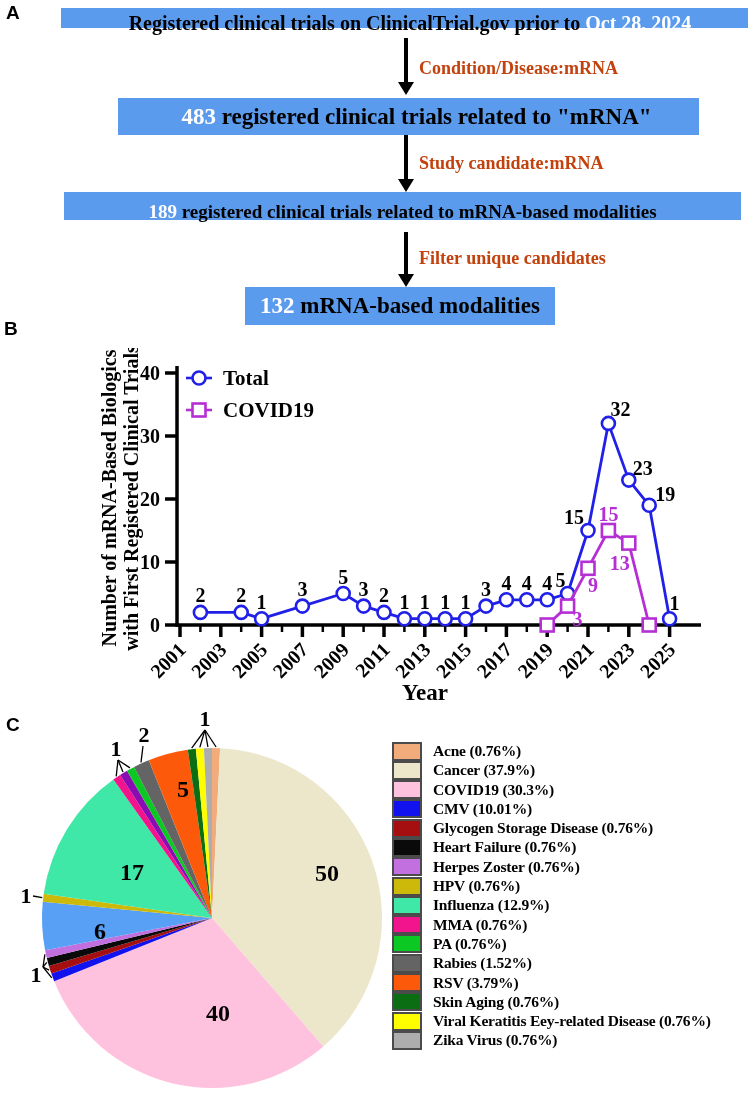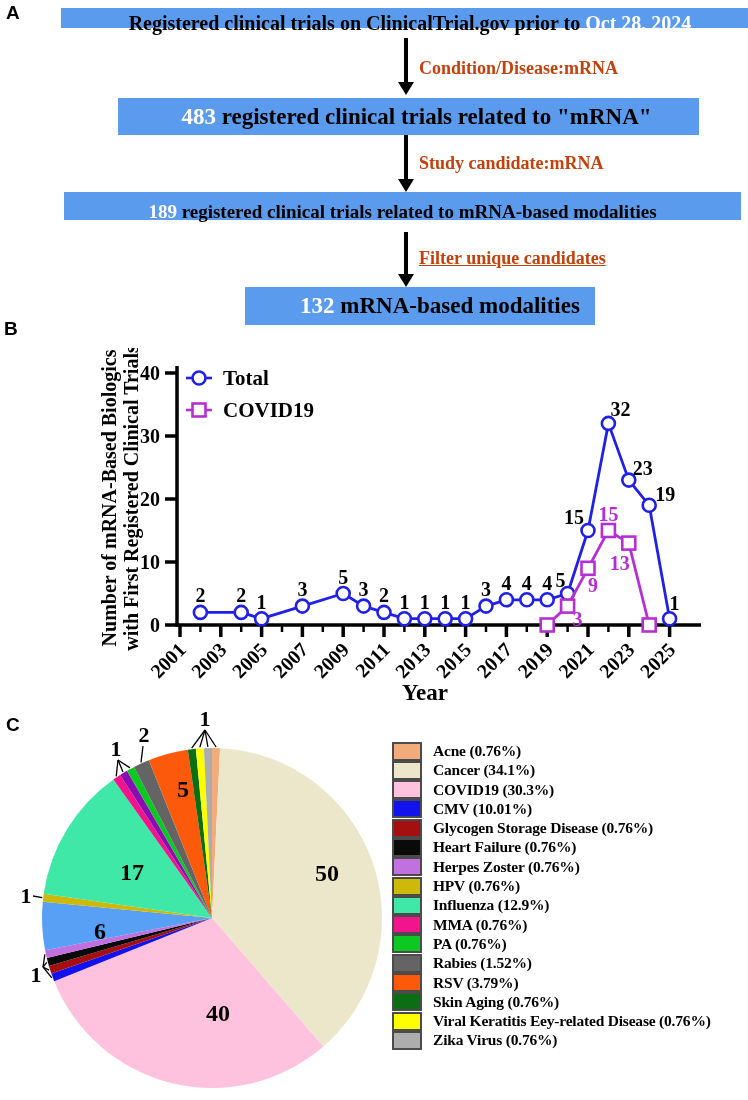--- a/index.html
+++ b/index.html
@@ -45,23 +45,23 @@
   <div class="arrow-shaft" style="left:404px;top:135px;height:44px;"></div>
   <div class="arrow-head" style="left:398px;top:179px;"></div>
   <div class="arrow-label" style="left:419px;top:153px;">Study candidate:mRNA</div>
 
   <div class="flowbox" style="left:64px;top:192px;width:677px;height:28px;line-height:40px;font-size:19px;">
     <span class="hl">189</span><span> registered clinical trials related to mRNA-based modalities</span>
   </div>
 
   <div class="arrow-shaft" style="left:404px;top:232px;height:42px;"></div>
   <div class="arrow-head" style="left:398px;top:274px;"></div>
-  <div class="arrow-label" style="left:419px;top:248px;text-decoration:underline;">Filter unique candidates</div>
-
-  <div class="flowbox" style="left:245px;top:287px;width:310px;height:38px;line-height:38px;font-size:23px;padding-left:40px;">
+  <div class="arrow-label" style="left:419px;top:248px;">Filter unique candidates</div>
+
+  <div class="flowbox" style="left:245px;top:287px;width:310px;height:38px;line-height:38px;font-size:23px;">
     <span class="hl">132</span><span> mRNA-based modalities</span>
   </div>
 
   <div class="panel-letter" style="left:4px;top:318px;">B</div>
   <svg id="line-chart-svg" width="640" height="368" viewBox="0 0 640 368">
       <line x1="77" y1="18" x2="77" y2="278.7" stroke="#000" stroke-width="3.5"></line>
       <line x1="75.3" y1="277" x2="601" y2="277" stroke="#000" stroke-width="3.5"></line>
       <line x1="65" y1="277" x2="77" y2="277" stroke="#000" stroke-width="3.5"></line>
       <text x="60" y="284" text-anchor="end" font-size="20" font-weight="bold" fill="#000">0</text>
       <line x1="65" y1="214" x2="77" y2="214" stroke="#000" stroke-width="3.5"></line>
@@ -219,21 +219,21 @@
       <line x1="205" y1="20" x2="216.1" y2="37.0" stroke="#000" stroke-width="1.3"></line>
       <text x="205" y="16" text-anchor="middle" font-size="22" font-weight="bold" fill="#000">1</text>
     </svg>
   <div id="pie-legend">
       <div class="pl-row">
         <span class="pl-swatch" style="background: rgb(242, 172, 124);"></span>
         <span class="pl-label">Acne (0.76%)</span>
       </div>
       <div class="pl-row">
         <span class="pl-swatch" style="background: rgb(236, 231, 203);"></span>
-        <span class="pl-label">Cancer (34.1%)</span>
+        <span class="pl-label">Cancer (37.9%)</span>
       </div>
       <div class="pl-row">
         <span class="pl-swatch" style="background: rgb(255, 194, 222);"></span>
         <span class="pl-label">COVID19 (30.3%)</span>
       </div>
       <div class="pl-row">
         <span class="pl-swatch" style="background: rgb(18, 18, 238);"></span>
         <span class="pl-label">CMV (10.01%)</span>
       </div>
       <div class="pl-row">

